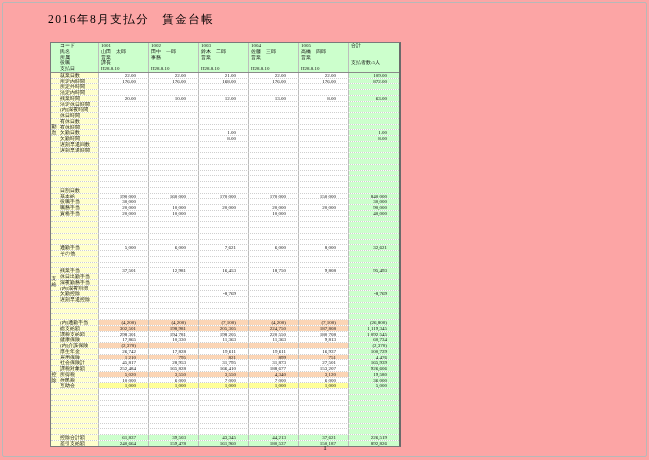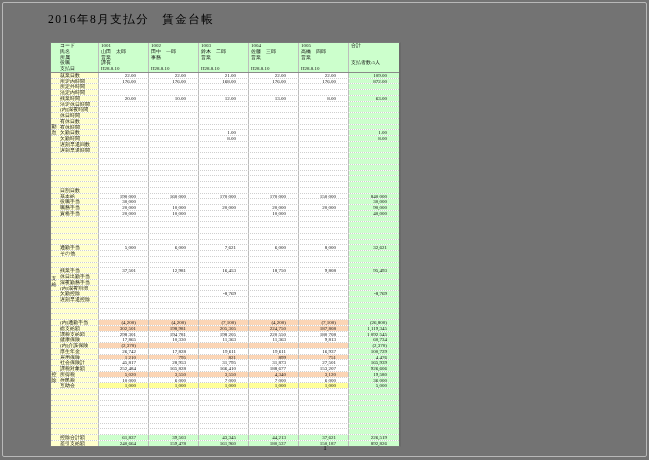--- a/index.html
+++ b/index.html
@@ -1,16 +1,16 @@
 <!DOCTYPE html>
 <html><head>
 <meta charset="utf-8">
 <style>
   html,body{margin:0;padding:0;background:#e8e8e8;font-family:"Liberation Serif","DejaVu Serif",serif;}
-  #page{position:absolute;left:0;top:0;width:649px;height:460px;background:#737373;overflow:hidden;}
+  #page{position:absolute;left:0;top:0;width:649px;height:460px;background:#fca5a5;overflow:hidden;}
   #frame{position:absolute;left:2px;top:2px;width:643px;height:453px;border:1px solid #b8b8b8;border-radius:2px;}
   #title{position:absolute;left:48px;top:12px;font-size:11.5px;color:#000;letter-spacing:1.5px;white-space:pre;}
   #page-num{position:absolute;left:318px;top:444px;font-size:7px;color:#000;width:14px;text-align:center;}
   #ledger{position:absolute;left:50px;top:42px;border:1px solid #7a7a7a;border-right:2px solid #6a6a6a;background:#fff;}
   .trow{display:flex;box-sizing:border-box;}
   .hrow{height:5.8px;}
   .drow{height:5.75px;border-top:1px dotted #cfcfcf;}
   .drow.first{border-top:1px solid #8a8a8a;}
   .cell{box-sizing:border-box;overflow:hidden;font-size:5px;line-height:5.5px;color:#111;
         border-right:1px solid #bdbdbd;white-space:pre;}

